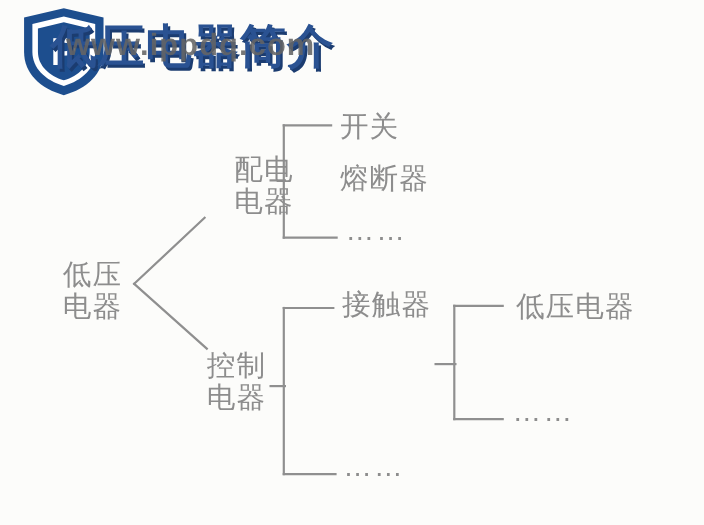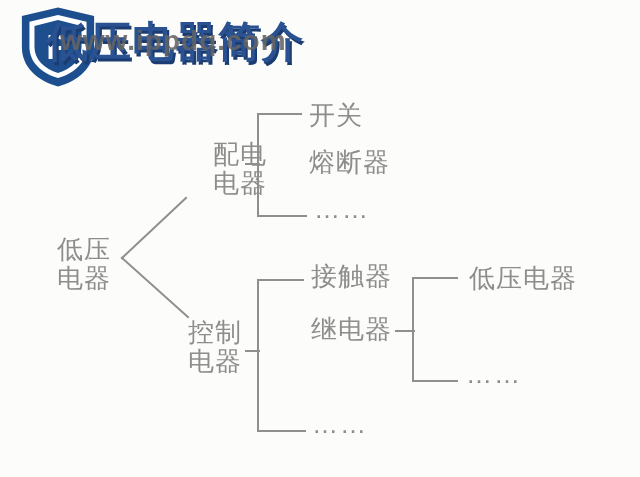--- a/index.html
+++ b/index.html
@@ -102,19 +102,18 @@
 
   <div class="node wrap n-root">低压电器</div>
 
   <div class="node wrap n-peidian">配电电器</div>
   <div class="node n-kaiguan">开关</div>
   <div class="node n-rongduan">熔断器</div>
   <div class="node dots n-dots1">……</div>
 
   <div class="node n-jiechu">接触器</div>
   <div class="node wrap n-kongzhi">控制电器</div>
-  <div class="node n-jidian">继电器</div>
   <div class="node dots n-dots2">……</div>
 
   <div class="node n-shijian">低压电器</div>
   <div class="node dots n-dots3">……</div>
 
 </div>
 
 </body></html>

